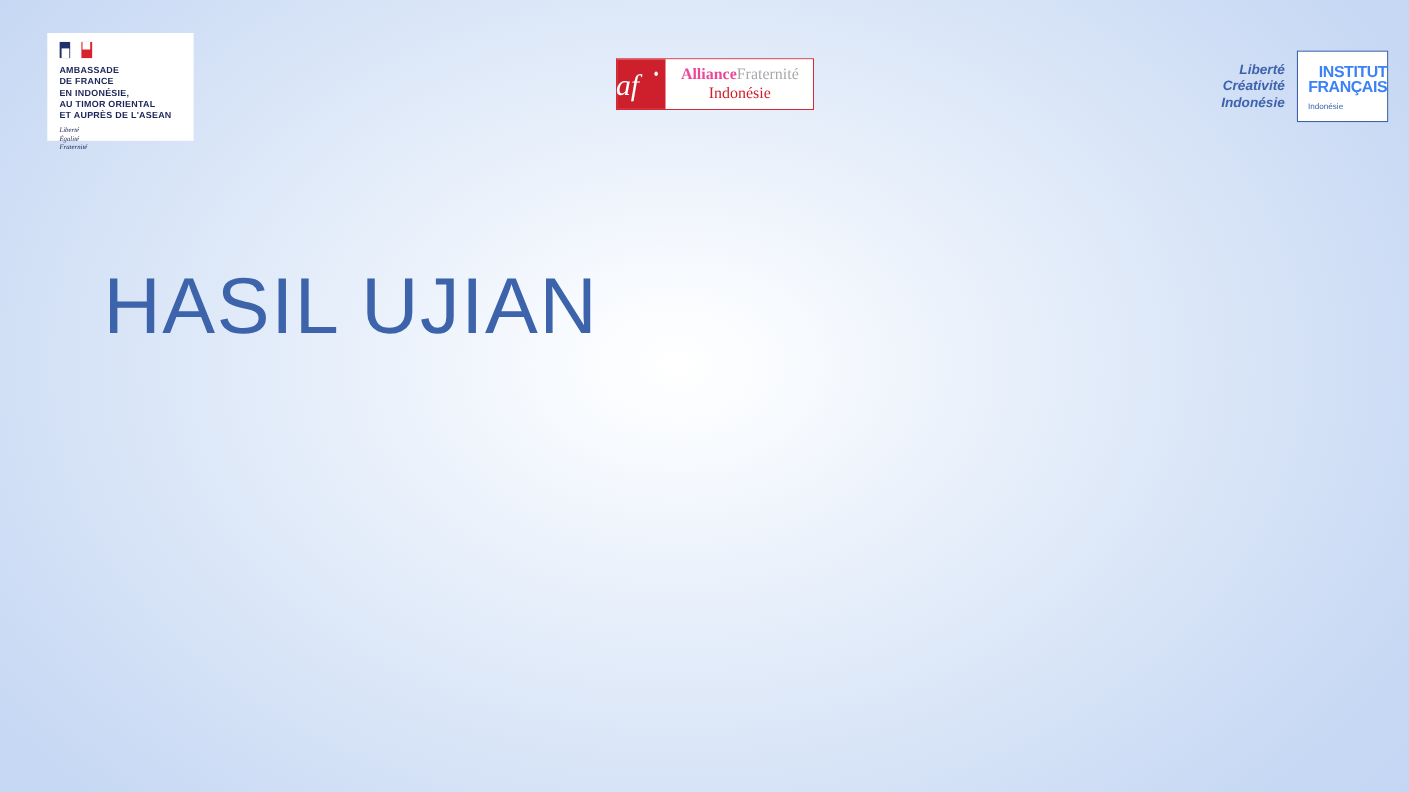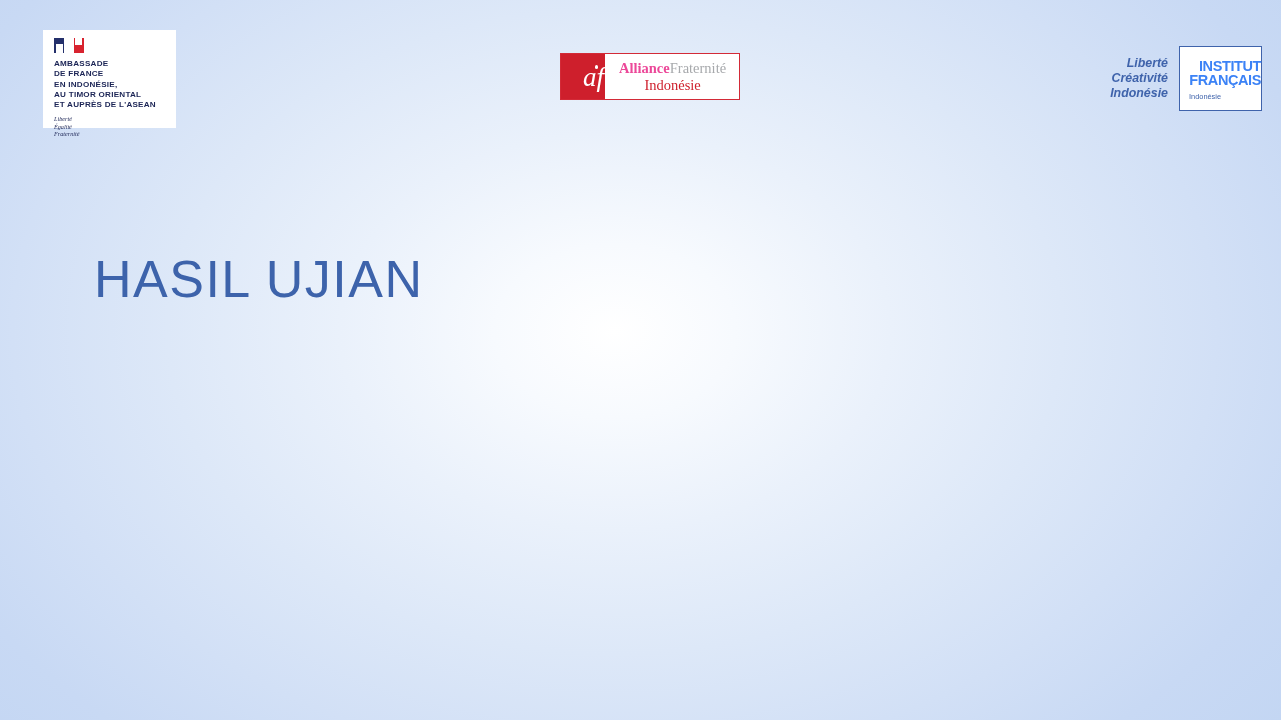--- a/index.html
+++ b/index.html
@@ -113,21 +113,21 @@
     align-items: stretch;
     border: 1px solid #d32a37;
     background: #ffffff;
     box-sizing: border-box;
   }
   .af-mark {
     width: 44px;
     background: #ce1f2c;
     display: flex;
     align-items: center;
-    justify-content: flex-end;
+    justify-content: flex-start;
     position: relative;
   }
   .af-mark .af-text {
     font-family: "Liberation Serif", serif;
     font-style: italic;
     font-size: 27px;
     color: #ffffff;
     line-height: 1;
     position: relative;
     top: 1px;
@@ -213,21 +213,21 @@
   .headline {
     position: absolute;
     left: 0;
     top: 236px;
     width: 1281px;
   }
   .kicker {
     margin: 0 0 0 94px;
     font-family: "Liberation Sans", sans-serif;
     font-weight: normal;
-    font-size: 52px;
+    font-size: 72px;
     line-height: 86px;
     letter-spacing: 1.5px;
     color: #3d63ab;
     white-space: nowrap;
   }
   .bigtitle {
     margin: -4px 0 0 86px;
     font-family: "Liberation Sans", sans-serif;
     font-weight: bold;
     font-size: 182px;

